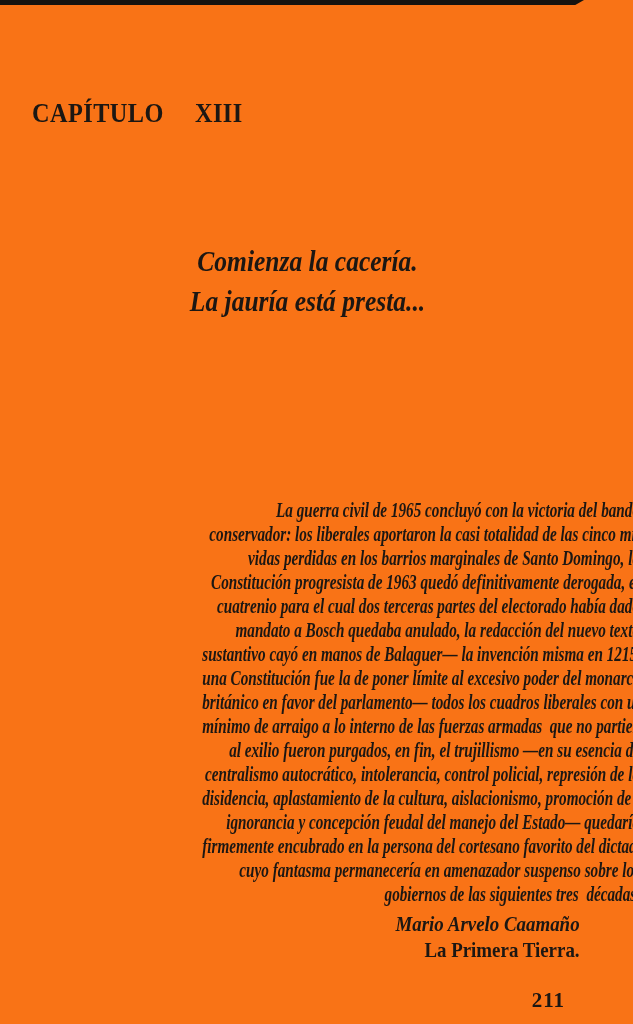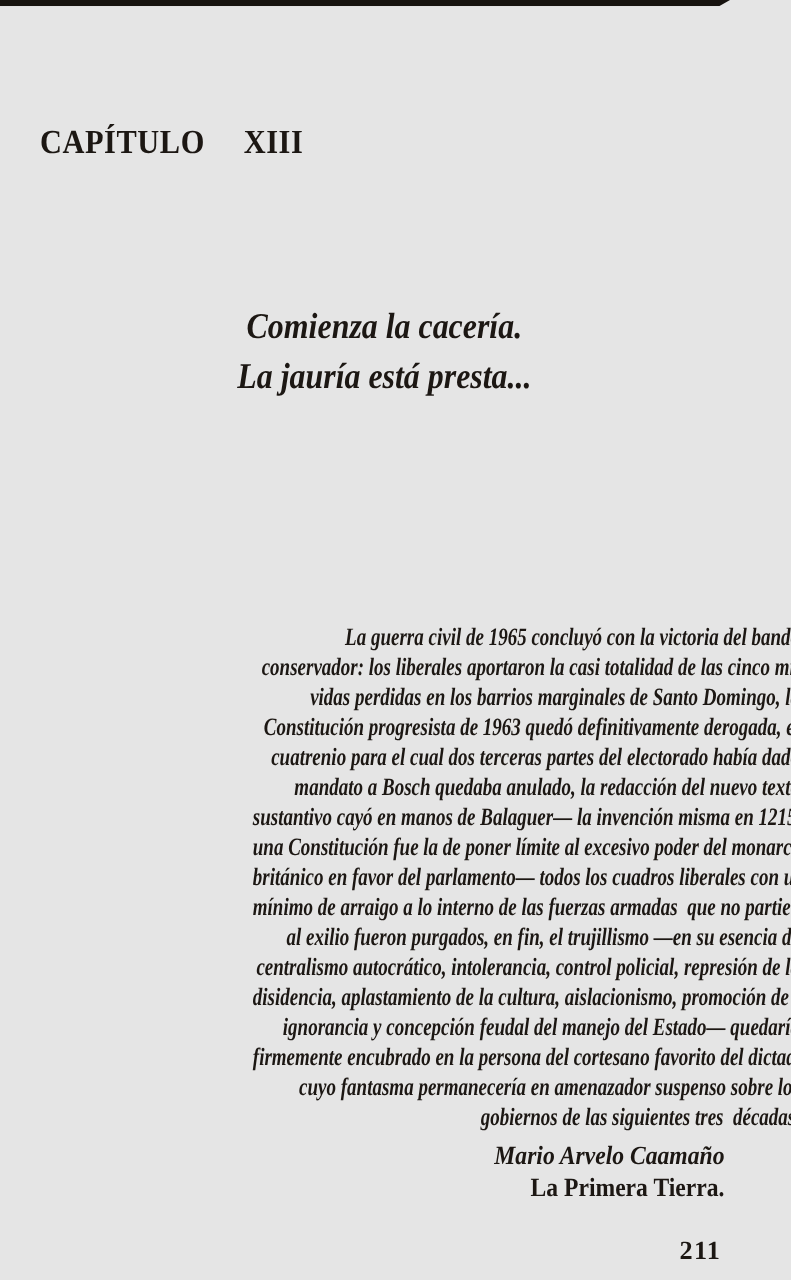--- a/index.html
+++ b/index.html
@@ -5,21 +5,21 @@
   html, body {
     margin: 0;
     padding: 0;
     background: #3a3a3a;
   }
   .page {
     position: relative;
     width: 633px;
     height: 1024px;
     margin: 0 auto;
-    background: #e5e5e5;
+    background: #f97316;
     overflow: hidden;
     font-family: "Liberation Serif", serif;
     color: #1c1713;
   }
   
   .scan-edge {
     position: absolute;
     top: 0;
     left: 0;
     width: 584px;
@@ -80,21 +80,21 @@
     transform-origin: right top;
   }
   .attribution .author {
     font-style: italic;
   }
   .attribution .work {
     font-style: normal;
   }
   .page-number {
     position: absolute;
-    right: 56px;
+    right: 68px;
     top: 988px;
     font-size: 21px;
     font-weight: bold;
     letter-spacing: 1px;
   }
 </style>
 </head>
 <body>
 
 <div class="page">

